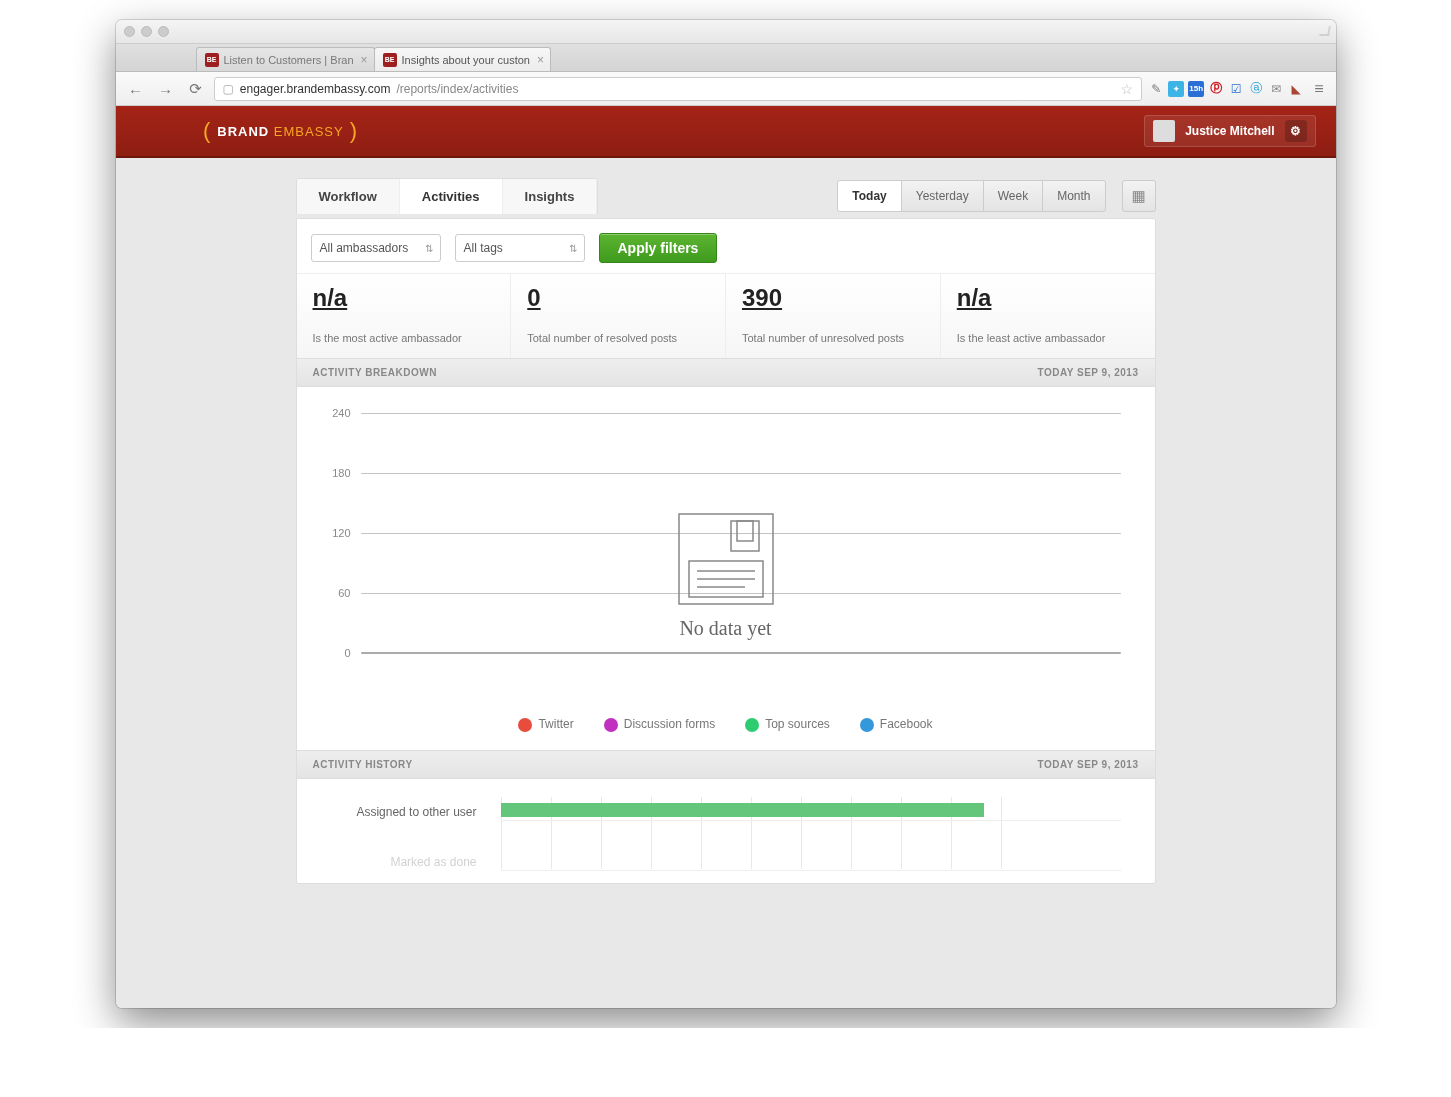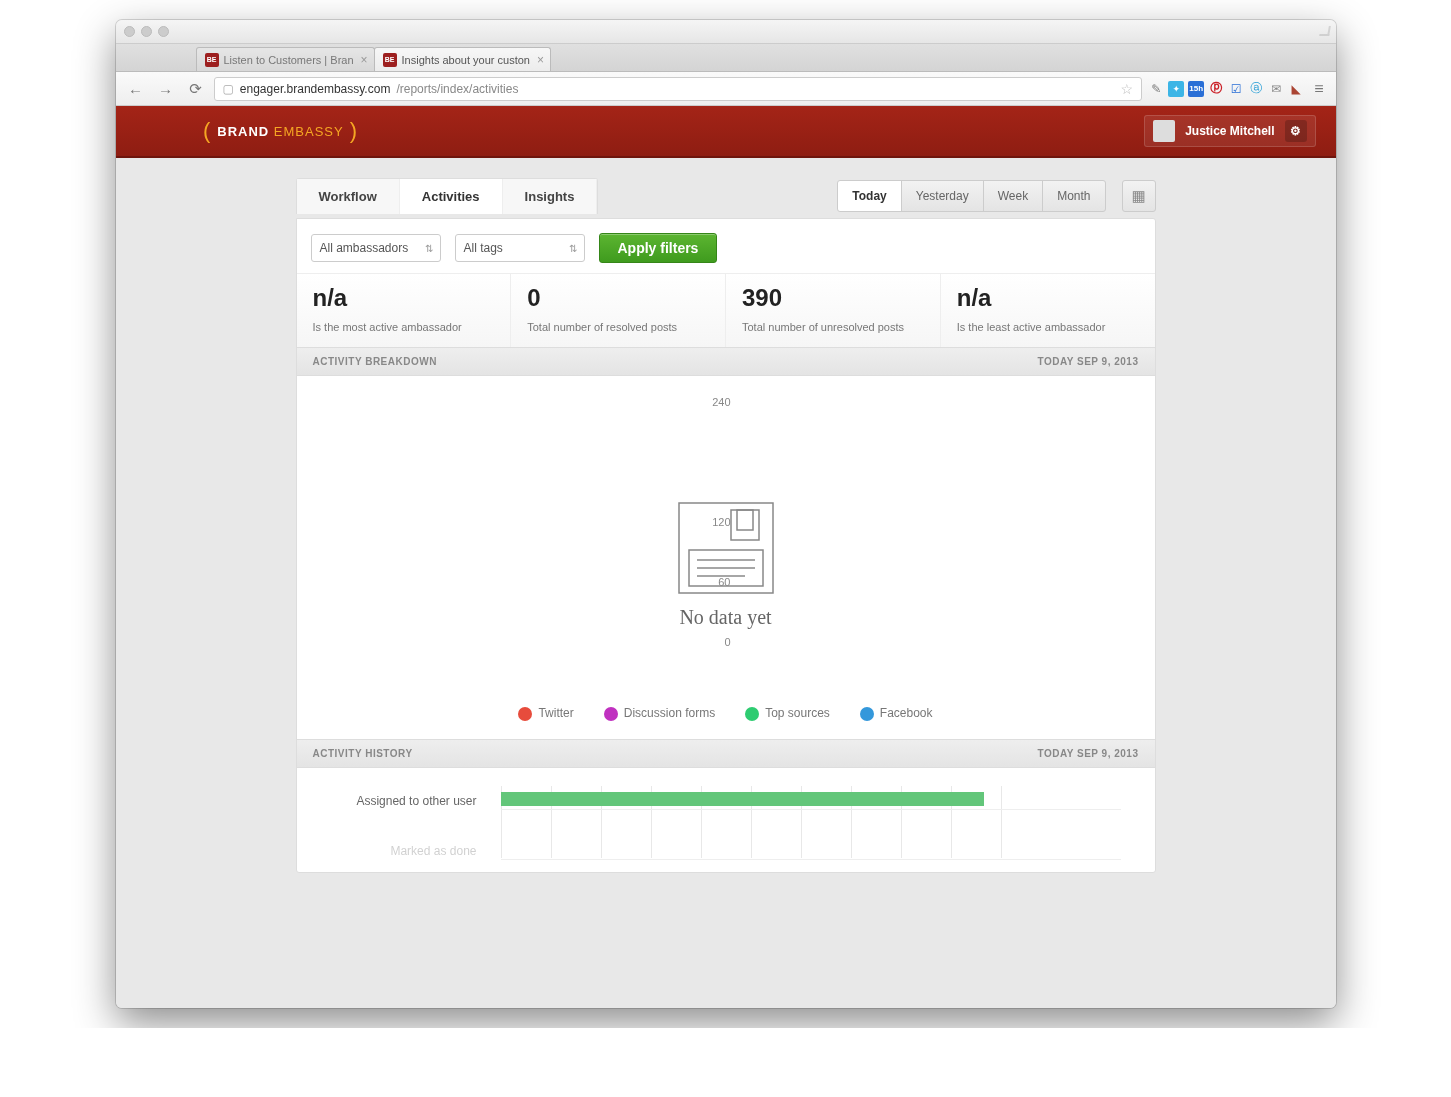--- a/index.html
+++ b/index.html
@@ -236,21 +236,21 @@
     border-top:1px solid #eee;
     margin: 6px -14px 0 -14px;
     background: linear-gradient(#fff,#f6f6f6);
   }
   .stat {
     flex:1;
     padding: 10px 16px 14px 16px;
     border-right:1px solid #eee;
   }
   .stat:last-child { border-right:none; }
-  .stat .val { font-size:24px; font-weight:bold; color:#222; margin-bottom:9px; }
+  .stat .val { font-size:24px; font-weight:bold; color:#222; margin-bottom:20px;text-decoration:underline; }
   .stat .lbl { font-size:11px; color:#777; }
 
   .section-hdr {
     display:flex; align-items:center;
     padding: 8px 16px;
     background: linear-gradient(#eee,#e4e4e4);
     border-top:1px solid #ddd;
     border-bottom:1px solid #ddd;
     margin: 0 -14px;
     font-size:10px;
@@ -261,21 +261,21 @@
   .section-hdr .date { margin-left:auto; color:#888; }
 
   .chart-area {
     height: 320px;
     position:relative;
     padding: 20px 20px 10px 60px;
   }
   .ytick {
     position:absolute; left:0; right:20px;
     display:flex; align-items:center;
-    font-size:11px; color:#888;flex-direction:column;
+    font-size:11px; color:#888;
   }
   .ytick span { width:50px; text-align:right; padding-right:10px; }
   .ytick .line {
     flex:1; height:1px;
     background: #888;
     opacity:0.5;
     border-radius:1px;
   }
   .nodata {
     position:absolute; left:50%; top:38%; transform:translateX(-50%);
@@ -430,20 +430,24 @@
         </div>
 
         <div class="section-hdr">
           <span>ACTIVITY BREAKDOWN</span>
           <span class="date">TODAY SEP 9, 2013</span>
         </div>
 
         <div class="chart-area">
           <div class="ytick" style="top:20px">
               <span>240</span>
+              <div class="line"></div>
+            </div>
+          <div class="ytick" style="top:80px">
+              <span>180</span>
               <div class="line"></div>
             </div>
           <div class="ytick" style="top:140px">
               <span>120</span>
               <div class="line"></div>
             </div>
           <div class="ytick" style="top:200px">
               <span>60</span>
               <div class="line"></div>
             </div>

